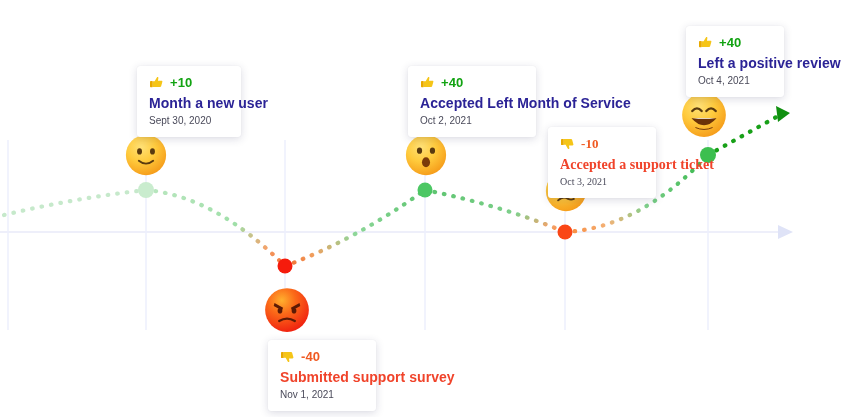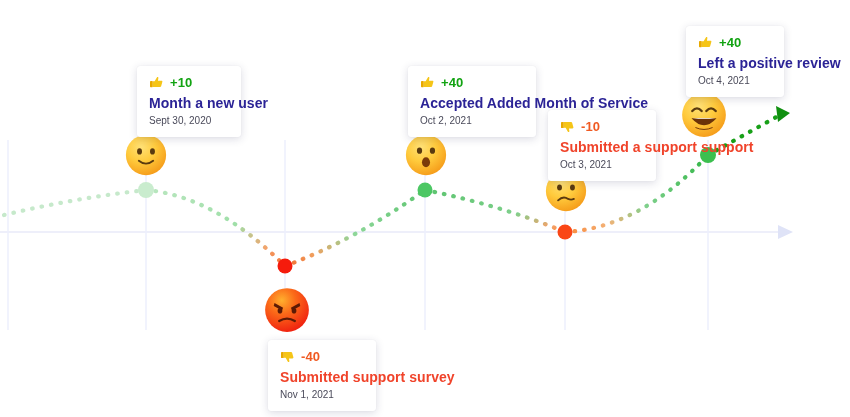--- a/index.html
+++ b/index.html
@@ -229,33 +229,33 @@
   </div>
 
   <div class="event-card" style="left:408px; top:66px; width:128px;">
     <div class="card-score-row">
       <svg class="thumb-icon" viewBox="0 0 24 24" xmlns="http://www.w3.org/2000/svg">
         <path d="M6 10h3l3.6-6.2c.9-1.2 2.6-.5 2.4 1L14.3 9H20c1 0 1.7.9 1.4 1.9l-2 7c-.2.8-.9 1.3-1.7 1.3H6z" fill="#f5c518"></path>
         <rect x="1.6" y="9.6" width="4.4" height="9.8" rx="1" fill="#e8a900"></rect>
       </svg>
       <span class="card-score pos">+40</span>
     </div>
-    <div class="card-title pos">Accepted Added Month of Service</div>
+    <div class="card-title pos">Accepted Left Month of Service</div>
     <div class="card-date">Oct 2, 2021</div>
   </div>
 
-  <div class="event-card" style="left:548px; top:110px; width:108px;">
+  <div class="event-card" style="left:548px; top:127px; width:108px;font-family:Liberation Serif, serif;">
     <div class="card-score-row">
       <svg class="thumb-icon" viewBox="0 0 24 24" xmlns="http://www.w3.org/2000/svg">
         <path d="M6 14h3l3.6 6.2c.9 1.2 2.6.5 2.4-1L14.3 15H20c1 0 1.7-.9 1.4-1.9l-2-7c-.2-.8-.9-1.3-1.7-1.3H6z" fill="#f5c518"></path>
         <rect x="1.6" y="4.6" width="4.4" height="9.8" rx="1" fill="#e8a900"></rect>
       </svg>
       <span class="card-score neg">-10</span>
     </div>
-    <div class="card-title neg">Submitted a support support</div>
+    <div class="card-title neg">Accepted a support ticket</div>
     <div class="card-date">Oct 3, 2021</div>
   </div>
 
   <div class="event-card" style="left:686px; top:26px; width:98px;">
     <div class="card-score-row">
       <svg class="thumb-icon" viewBox="0 0 24 24" xmlns="http://www.w3.org/2000/svg">
         <path d="M6 10h3l3.6-6.2c.9-1.2 2.6-.5 2.4 1L14.3 9H20c1 0 1.7.9 1.4 1.9l-2 7c-.2.8-.9 1.3-1.7 1.3H6z" fill="#f5c518"></path>
         <rect x="1.6" y="9.6" width="4.4" height="9.8" rx="1" fill="#e8a900"></rect>
       </svg>
       <span class="card-score pos">+40</span>

